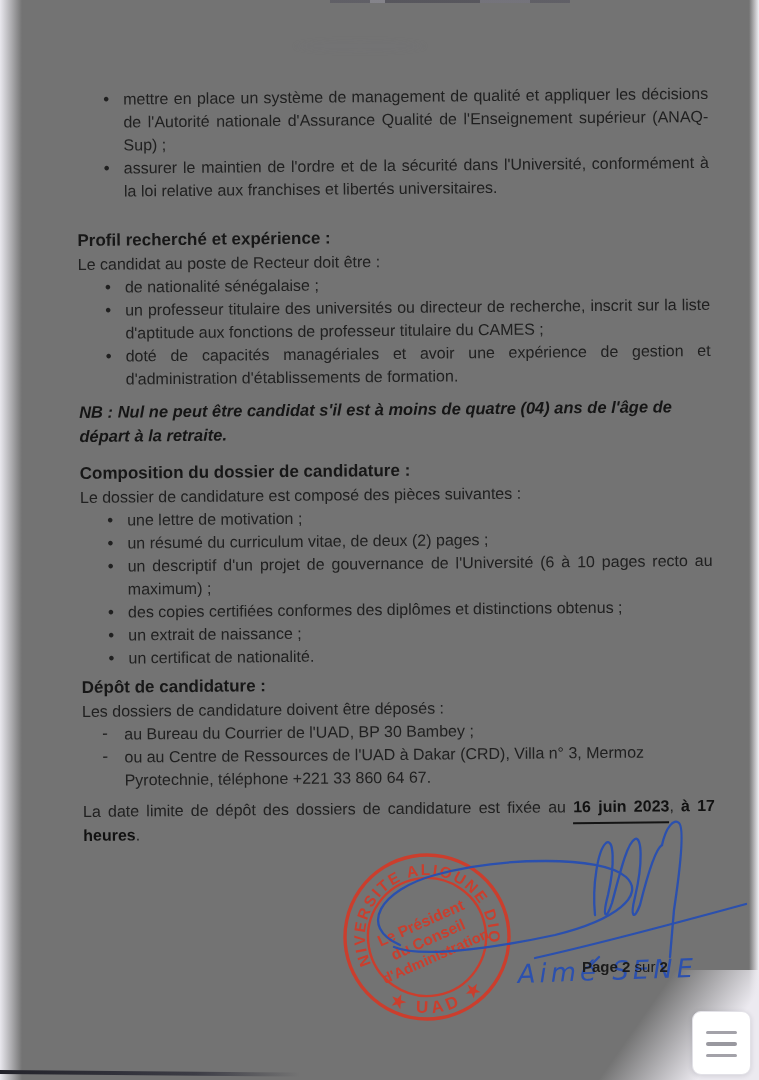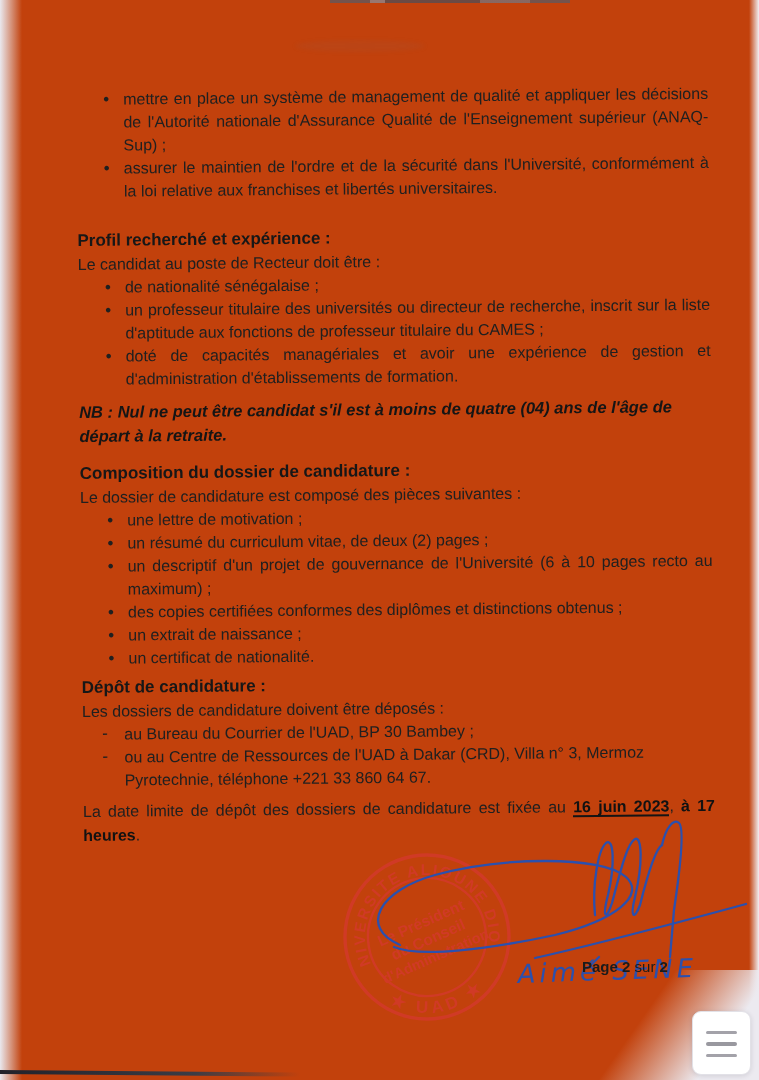--- a/index.html
+++ b/index.html
@@ -4,21 +4,21 @@
 <style>
   html,body{margin:0;padding:0;}
   body{
     width:759px;height:1080px;overflow:hidden;position:relative;
     background:#f4f3f7;
     font-family:"Liberation Sans",sans-serif;
     color:#1f1f1f;
   }
   .paper{
     position:absolute;left:0;top:0;width:759px;height:1080px;
-    background:#c2410c;
+    background:#737373;
   }
   
   .edge-left{position:absolute;left:0;top:0;width:22px;height:1080px;
     background:linear-gradient(to right,#e9e8ee, rgba(233,232,238,0));}
   .edge-right{position:absolute;right:0;top:0;width:10px;height:1080px;
     background:linear-gradient(to left,#f1f0f5, rgba(241,240,245,0));}
   .corner-shade{position:absolute;right:0;bottom:0;width:170px;height:110px;
     background:linear-gradient(125deg, rgba(236,235,241,0) 35%, #eceaf0 75%);}
   .artifact-top{position:absolute;left:330px;top:0;width:240px;height:3px;
     background:linear-gradient(to right,#5a5962 0 40px, #8a8992 40px 55px, #4e4d56 55px 150px, #75747e 150px 200px, #5a5962 200px 240px);
@@ -44,21 +44,21 @@
   ul.dlist{list-style:none;margin:0;padding:0 0 0 20px;}
   ul.dlist li{position:relative;padding-left:22px;}
   ul.dlist li::before{content:"-";position:absolute;left:0;top:-1px;font-size:17px;}
   .top-list{margin-bottom:26px !important;}
   .sec-profil{margin-bottom:9px;}
   .nb{font-weight:700;font-style:italic;font-size:16.5px;line-height:24px;margin-bottom:14px !important;color:#151515;}
   .sec-comp{margin-bottom:6px;}
   .sec-depot{margin-bottom:8px;}
   .closing{text-align:justify;line-height:24px;}
   .closing .b{font-weight:700;color:#121212;}
-  .closing .u{border-bottom:2.5px solid #141414;padding-bottom:0px;}
+  .closing .u{border-bottom:2.5px solid #141414;padding-bottom:7px;}
 
   
   .stamp{position:absolute;left:327px;top:837px;width:200px;height:200px;
     transform:rotate(-10deg);opacity:.93;}
   .stamp text{font-family:"Liberation Sans",sans-serif;font-weight:700;}
 
   
   .sig{position:absolute;left:340px;top:815px;width:410px;height:178px;}
   .sig path{fill:none;stroke:#2b50ae;stroke-width:2.3px;stroke-linecap:round;}
   .sig text{font-family:"DejaVu Sans",sans-serif;font-style:italic;fill:#2b50ae;}

